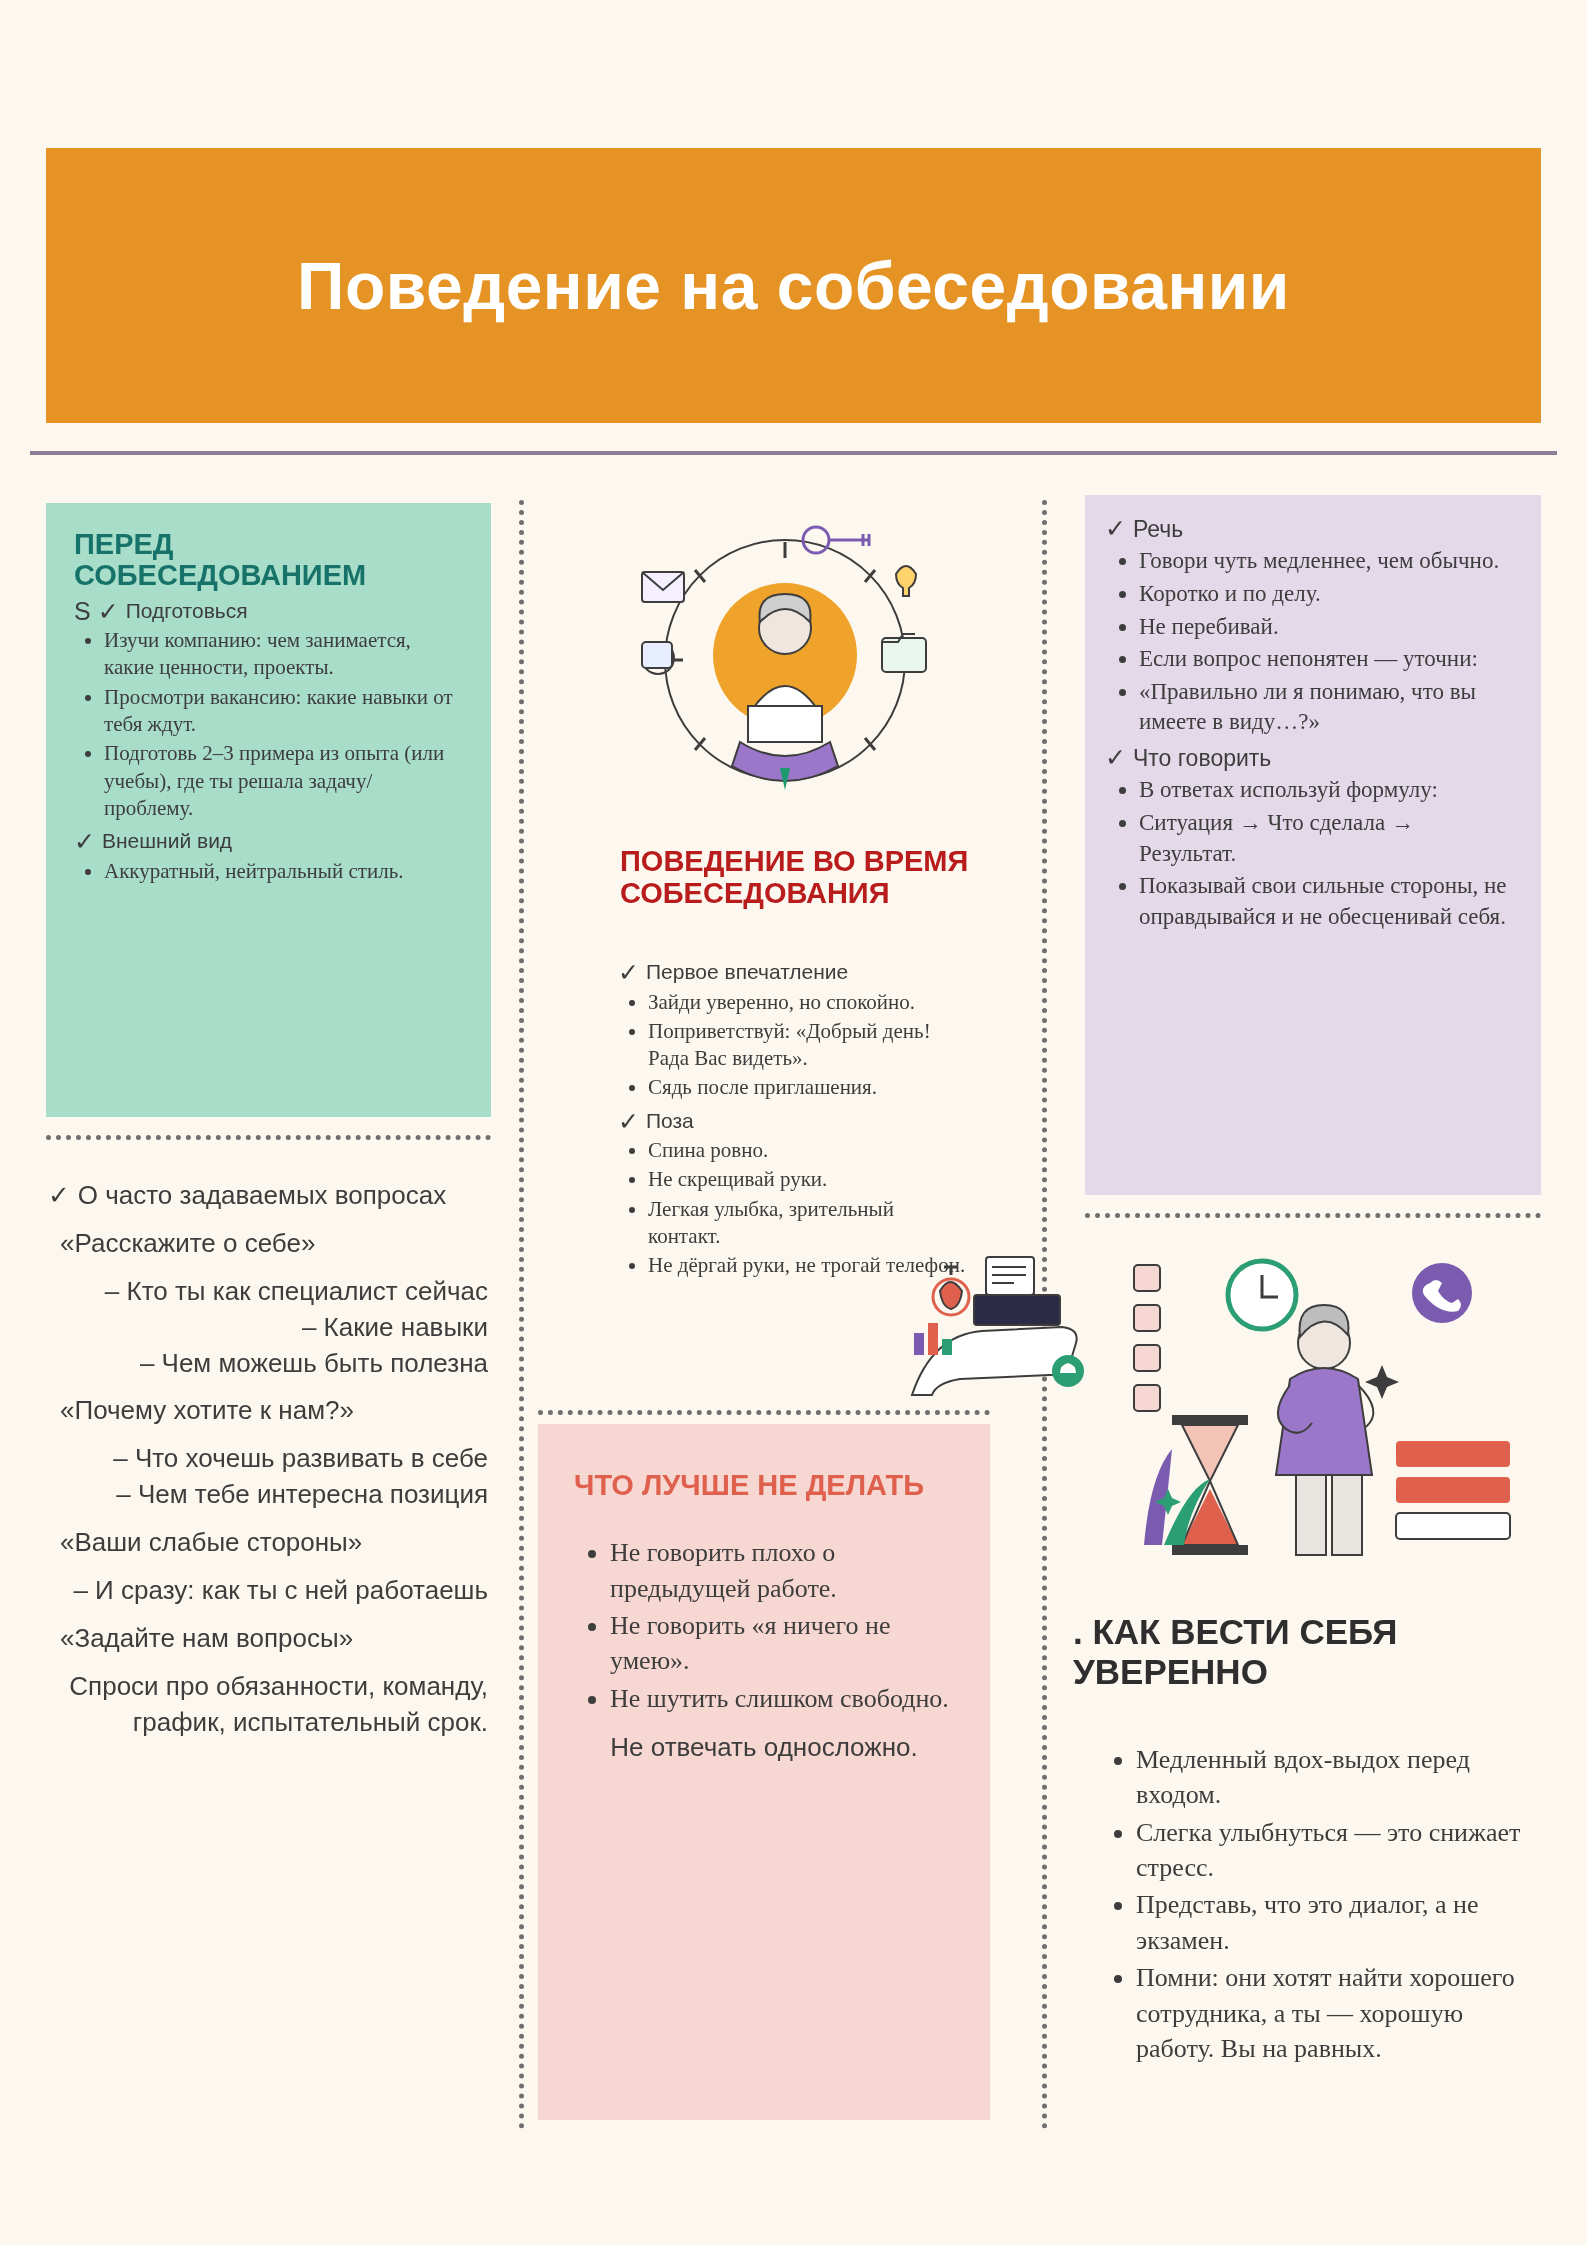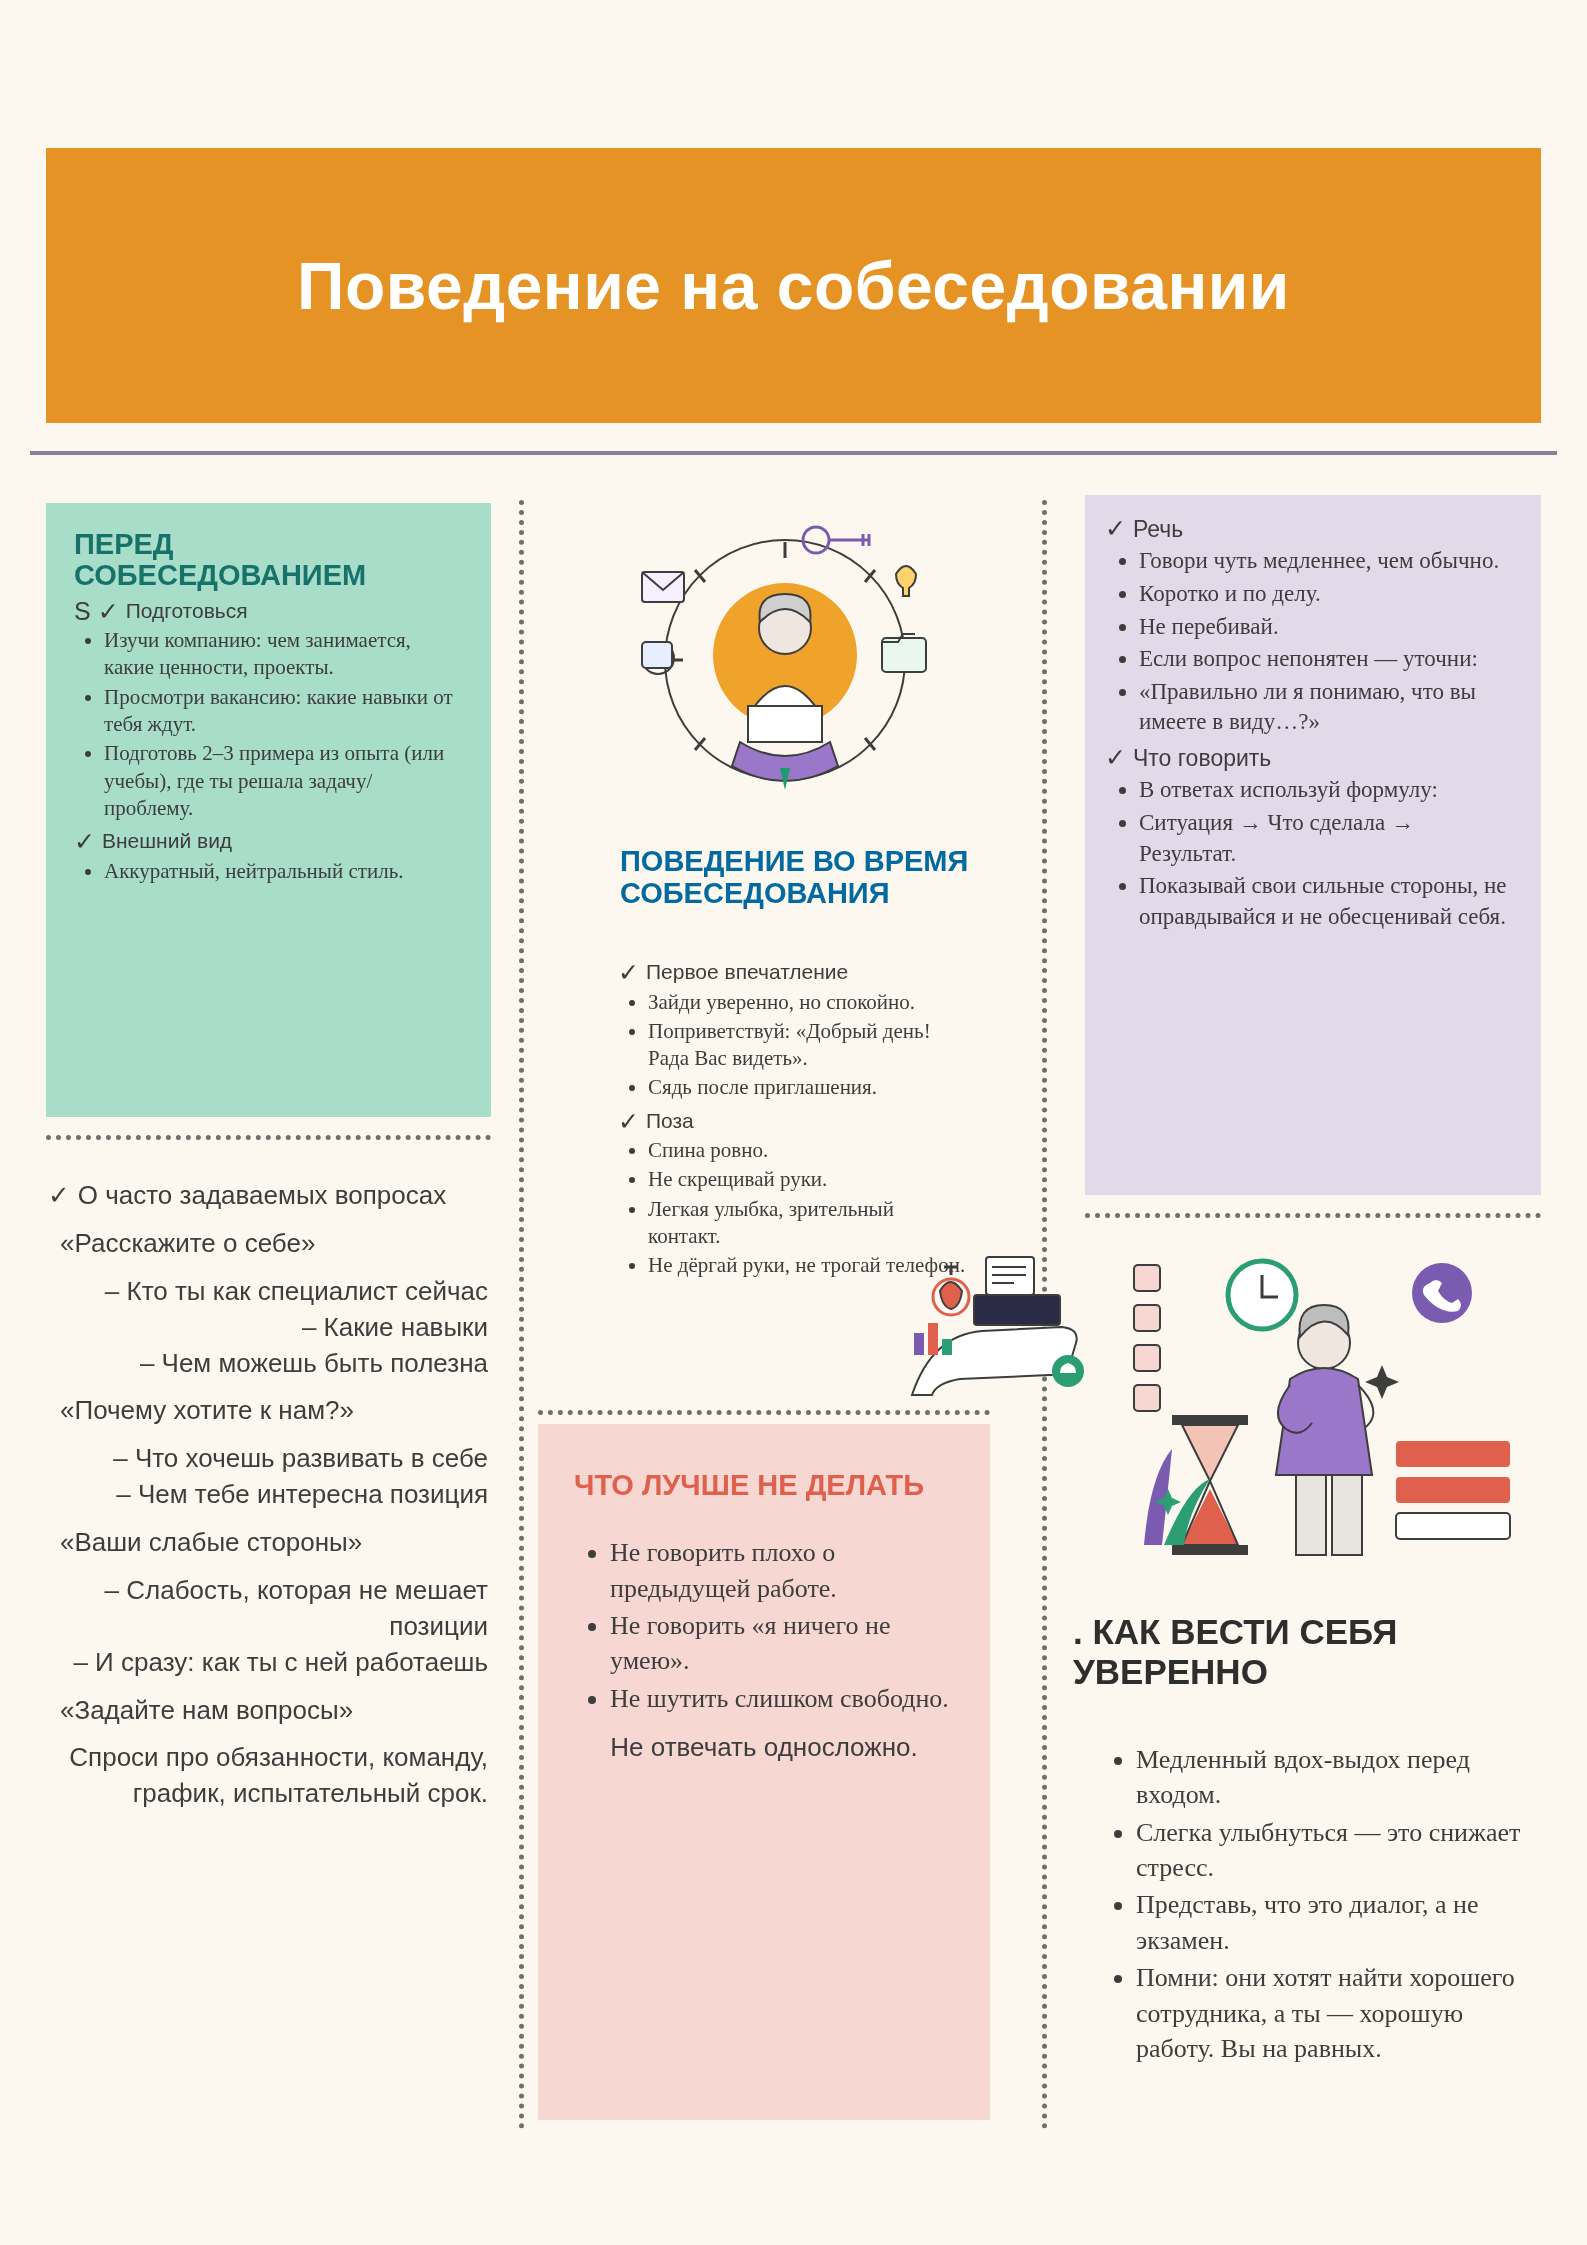--- a/index.html
+++ b/index.html
@@ -136,21 +136,21 @@
 
   
   .center-title {
     position: absolute;
     left: 620px;
     top: 845px;
     width: 350px;
     font-size: 29px;
     font-weight: bold;
     line-height: 1.12;
-    color: #0369a1;
+    color: #b91c1c;
   }
   .center-list {
     position: absolute;
     left: 618px;
     top: 955px;
     width: 356px;
   }
 
   
   .right-title {
@@ -226,21 +226,20 @@
     <span>О часто задаваемых вопросах</span>
   </div>
   <p class="qa-line">«Расскажите о себе»</p>
   <p class="qa-indent">– Кто ты как специалист сейчас</p>
   <p class="qa-indent">– Какие навыки</p>
   <p class="qa-indent">– Чем можешь быть полезна</p>
   <p class="qa-line">«Почему хотите к нам?»</p>
   <p class="qa-indent">– Что хочешь развивать в себе</p>
   <p class="qa-indent">– Чем тебе интересна позиция</p>
   <p class="qa-line">«Ваши слабые стороны»</p>
-  <p class="qa-indent">– Слабость, которая не мешает позиции</p>
   <p class="qa-indent">– И сразу: как ты с ней работаешь</p>
   <p class="qa-line">«Задайте нам вопросы»</p>
   <p class="qa-indent">Спроси про обязанности, команду, график, испытательный срок.</p>
 </div>
 
 <div class="illus" style="left:620px; top:510px; width:330px; height:320px;">
   <svg width="330" height="320" viewBox="0 0 330 320" xmlns="http://www.w3.org/2000/svg">
     <circle cx="165" cy="150" r="120" fill="none" stroke="#3d3d3d" stroke-width="2"></circle>
     <circle cx="165" cy="145" r="72" fill="#f0a32a"></circle>
 

